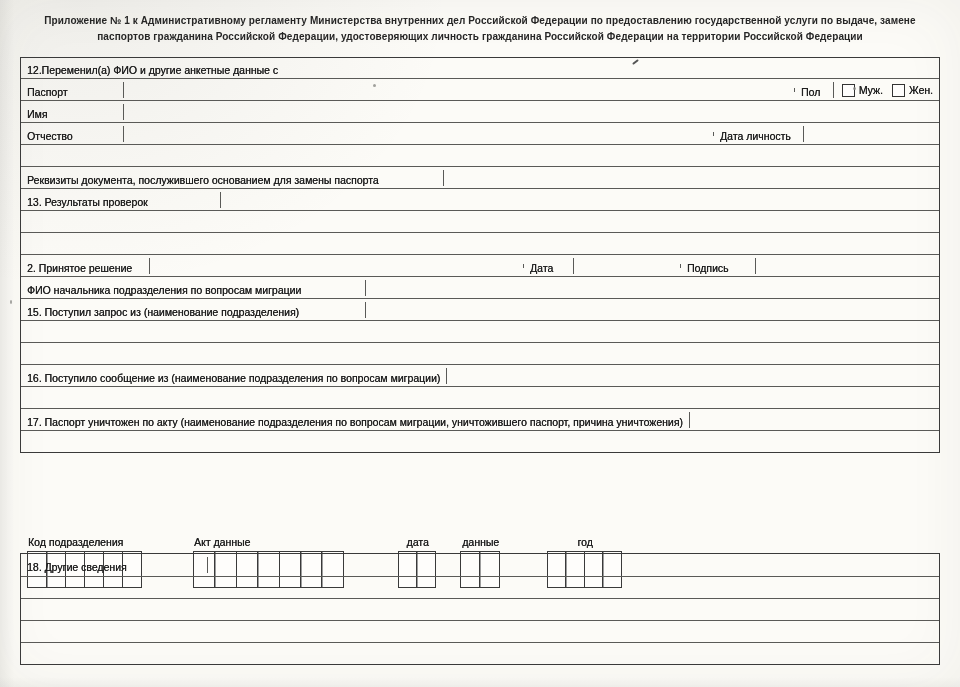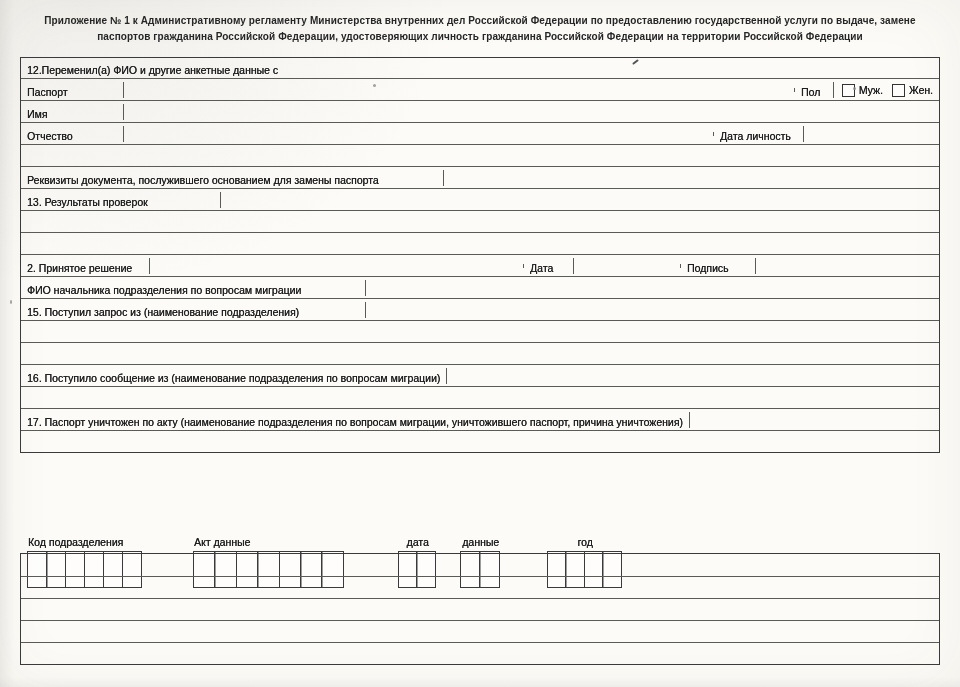--- a/index.html
+++ b/index.html
@@ -217,20 +217,21 @@
           <span class="dbox" style="width: 20px;"></span>
           <span class="dbox" style="width: 20px;"></span>
           <span class="dbox" style="width: 20px;"></span>
         </div>
     </div>
 
   </div>
 
   <div class="tbl t2">
     <div class="row first" style="height:22px">
+      <div class="cell" style="flex:0 0 187px;padding-top:4px">18. Другие сведения</div>
       <div class="cell last val"></div>
     </div>
     <div class="row">
         <div class="cell last val"></div>
       </div>
     <div class="row">
         <div class="cell last val"></div>
       </div>
     <div class="row">
         <div class="cell last val"></div>

